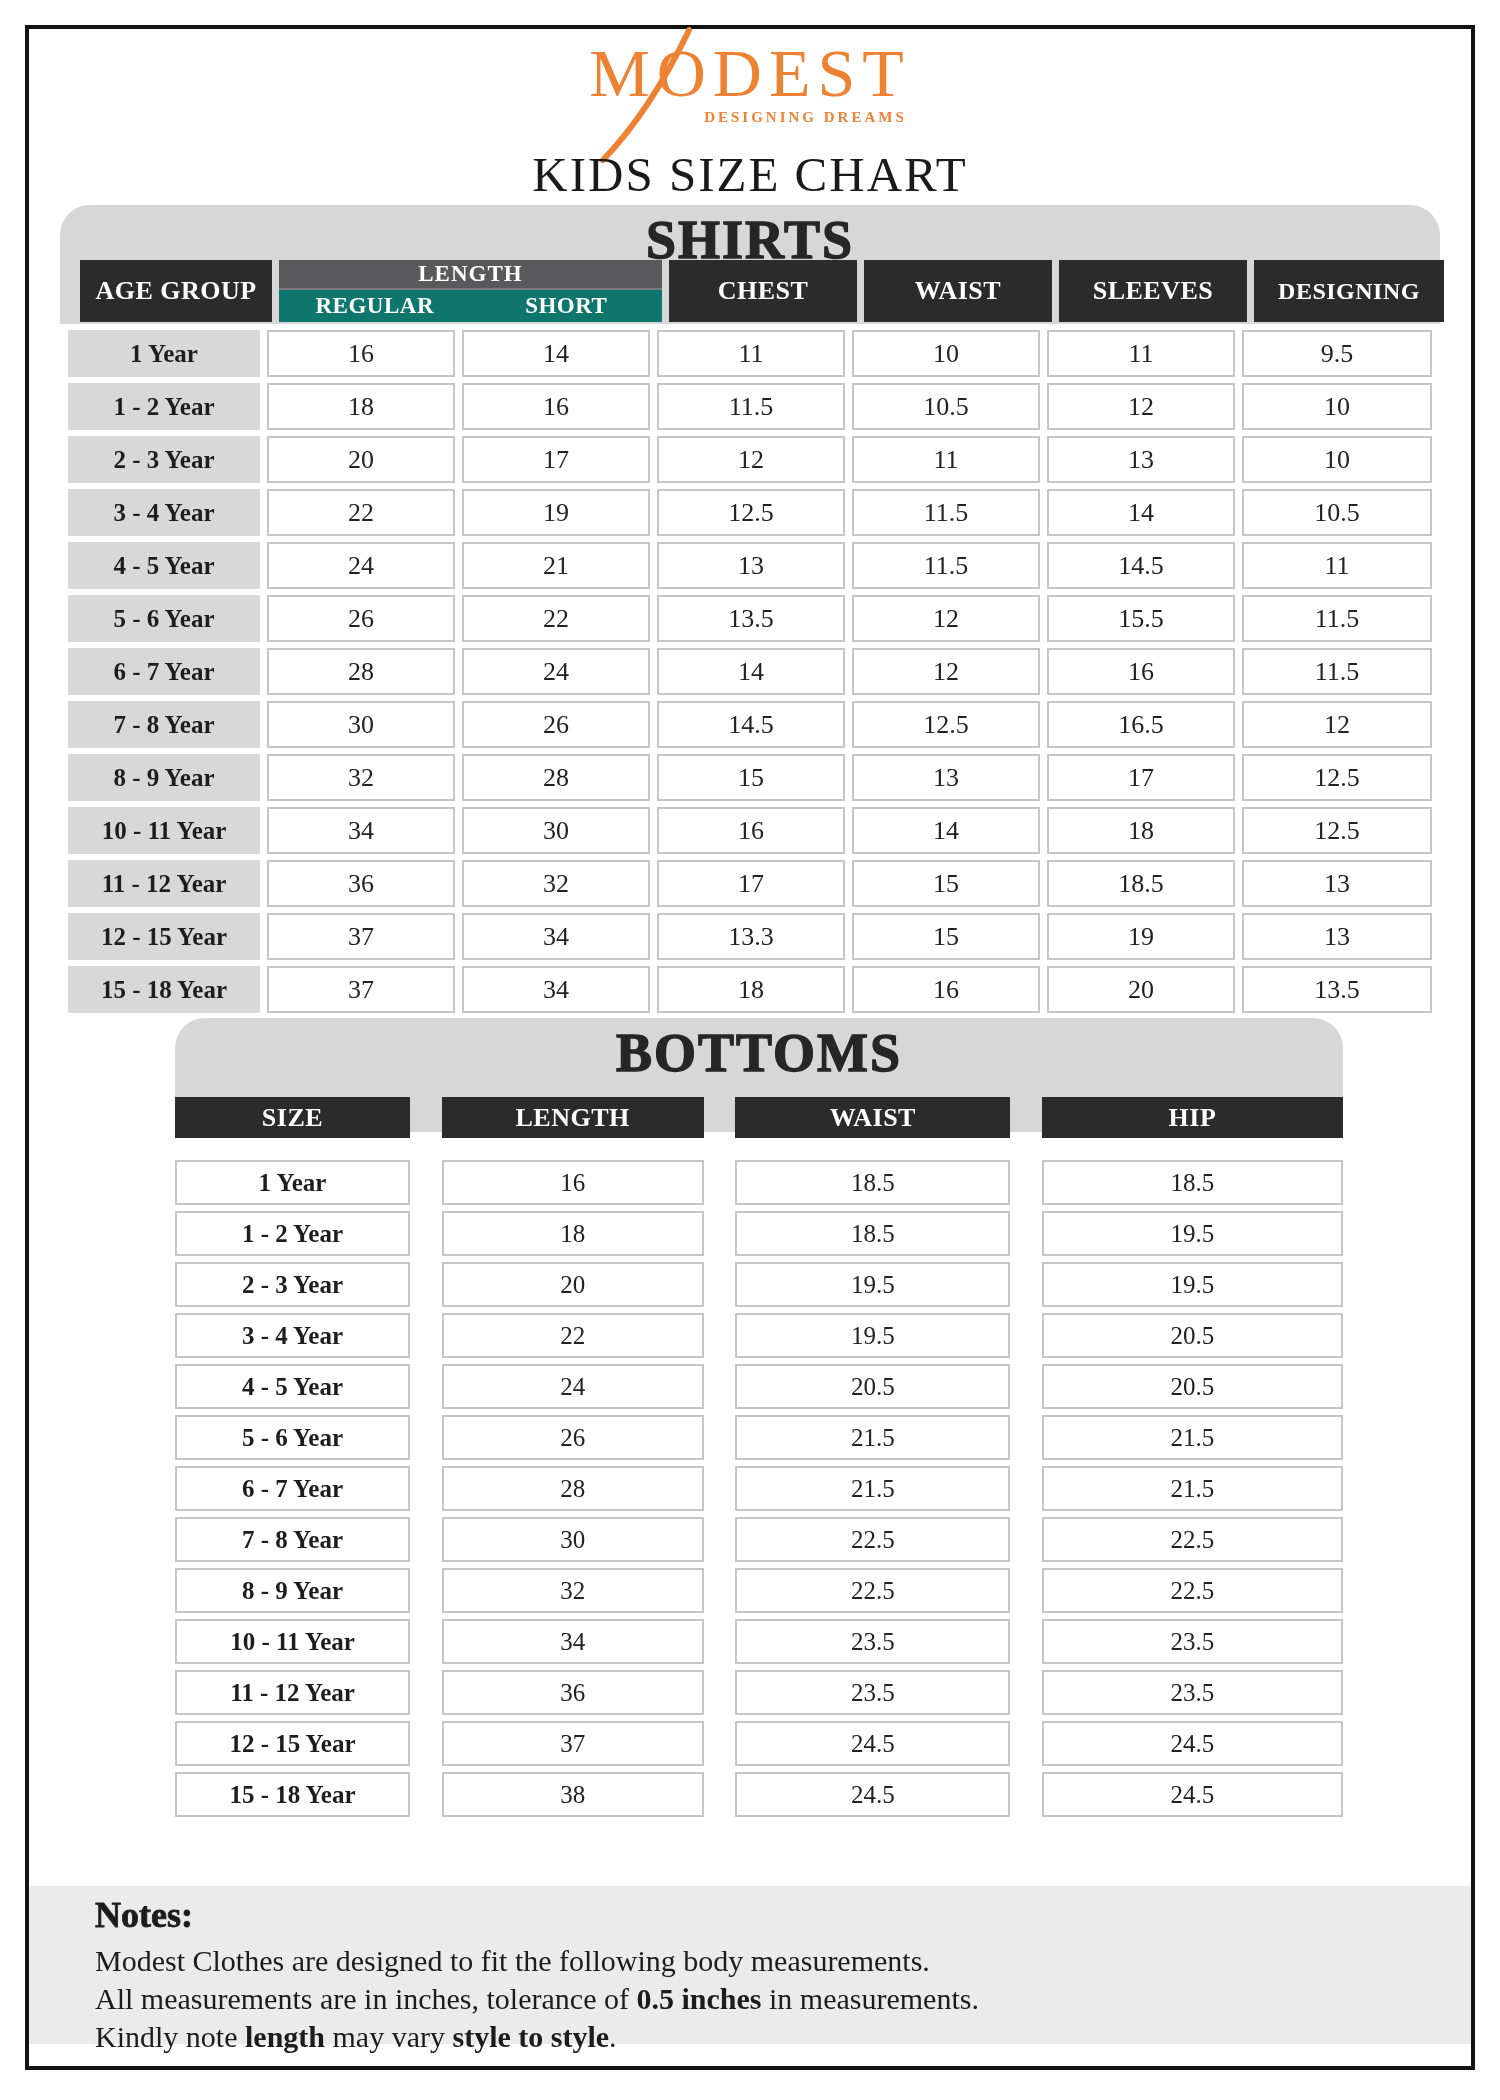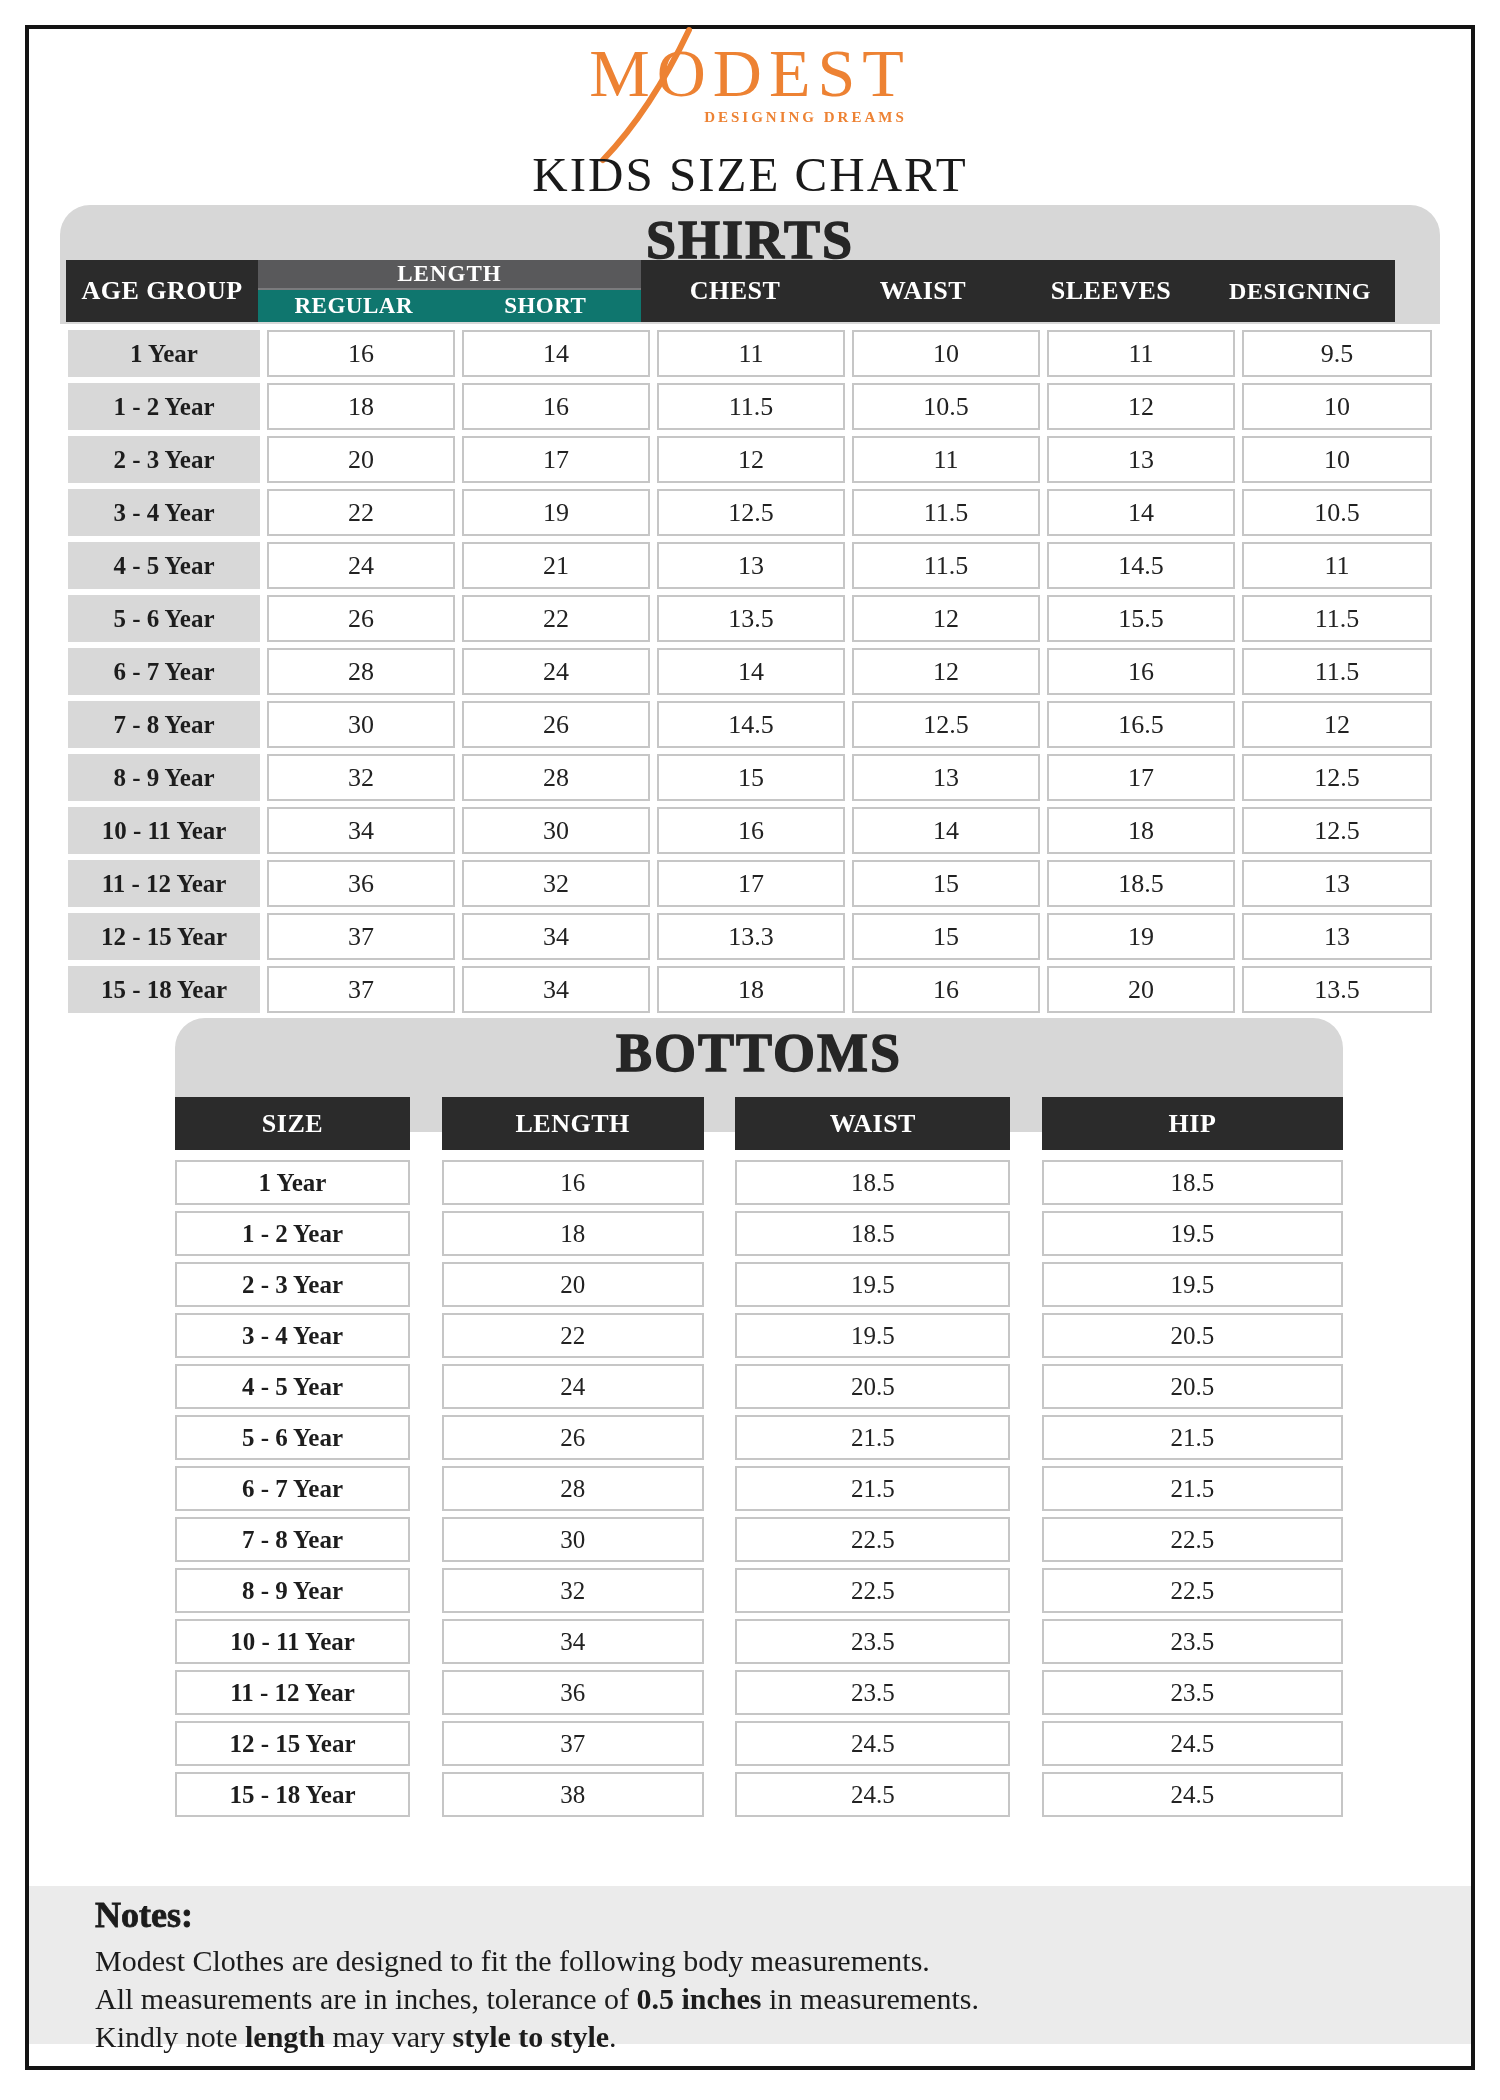--- a/index.html
+++ b/index.html
@@ -22,22 +22,22 @@
 
   
   .gray-bar{position:absolute;background:#D7D7D7;border-radius:30px 30px 0 0;}
   .shirts-bar{left:60px;top:205px;width:1380px;height:119px;}
   .bottoms-bar{left:175px;top:1018px;width:1168px;height:114px;}
   .section-title{width:100%;text-align:center;font-size:54px;font-weight:700;
         color:#262626;letter-spacing:2px;margin-top:4px;
         -webkit-text-stroke:1.4px #262626;}
 
   
-  .shirts-head{position:absolute;left:66px;top:260px;width:1364px;height:62px;
-        display:flex;}
+  .shirts-head{position:absolute;left:80px;top:260px;width:1364px;height:62px;
+        display:flex;gap:7px;}
   .hcell{background:#2B2B2B;color:#fff;display:flex;align-items:center;
         justify-content:center;font-weight:700;font-size:26px;letter-spacing:.5px;}
   .h-age{width:192px;}
   .h-col{width:188px;}
   .h-last{width:190px;font-size:24px;}
   .h-length-group{width:383px;display:flex;flex-direction:column;}
   .h-length-top{height:28px;background:#59595B;color:#fff;display:flex;
         align-items:center;justify-content:center;font-weight:700;font-size:23px;
         letter-spacing:1px;border-bottom:2px solid #7b7b7d;}
   .h-length-bottom{flex:1;background:#0f766e;display:flex;}
@@ -47,21 +47,21 @@
   
   .shirts-body{position:absolute;left:68px;top:330px;width:1364px;}
   .srow{display:flex;gap:7px;height:47px;margin-bottom:6px;}
   .c-age{width:192px;background:#D8D8D8;color:#1d1d1d;font-weight:700;
         font-size:25px;display:flex;align-items:center;justify-content:center;}
   .c-val{width:188px;background:#fff;border:2px solid #C6C6C6;box-sizing:border-box;
         color:#222;font-size:26px;display:flex;align-items:center;justify-content:center;}
   .c-last{width:190px;}
 
   
-  .bottoms-head{position:absolute;left:175px;top:1097px;width:1168px;height:53px;
+  .bottoms-head{position:absolute;left:175px;top:1097px;width:1168px;height:41px;
         display:flex;justify-content:space-between;}
   .bh-size{width:235px;}
   .bh-len{width:262px;}
   .bh-waist{width:275px;}
   .bh-hip{width:301px;}
   .bottoms-body{position:absolute;left:175px;top:1160px;width:1168px;}
   .brow{display:flex;justify-content:space-between;height:45px;margin-bottom:6px;}
   .b-cell{background:#fff;border:2px solid #C6C6C6;box-sizing:border-box;
         color:#222;font-size:25px;display:flex;align-items:center;justify-content:center;}
   .b-size{width:235px;font-weight:700;color:#1d1d1d;}

